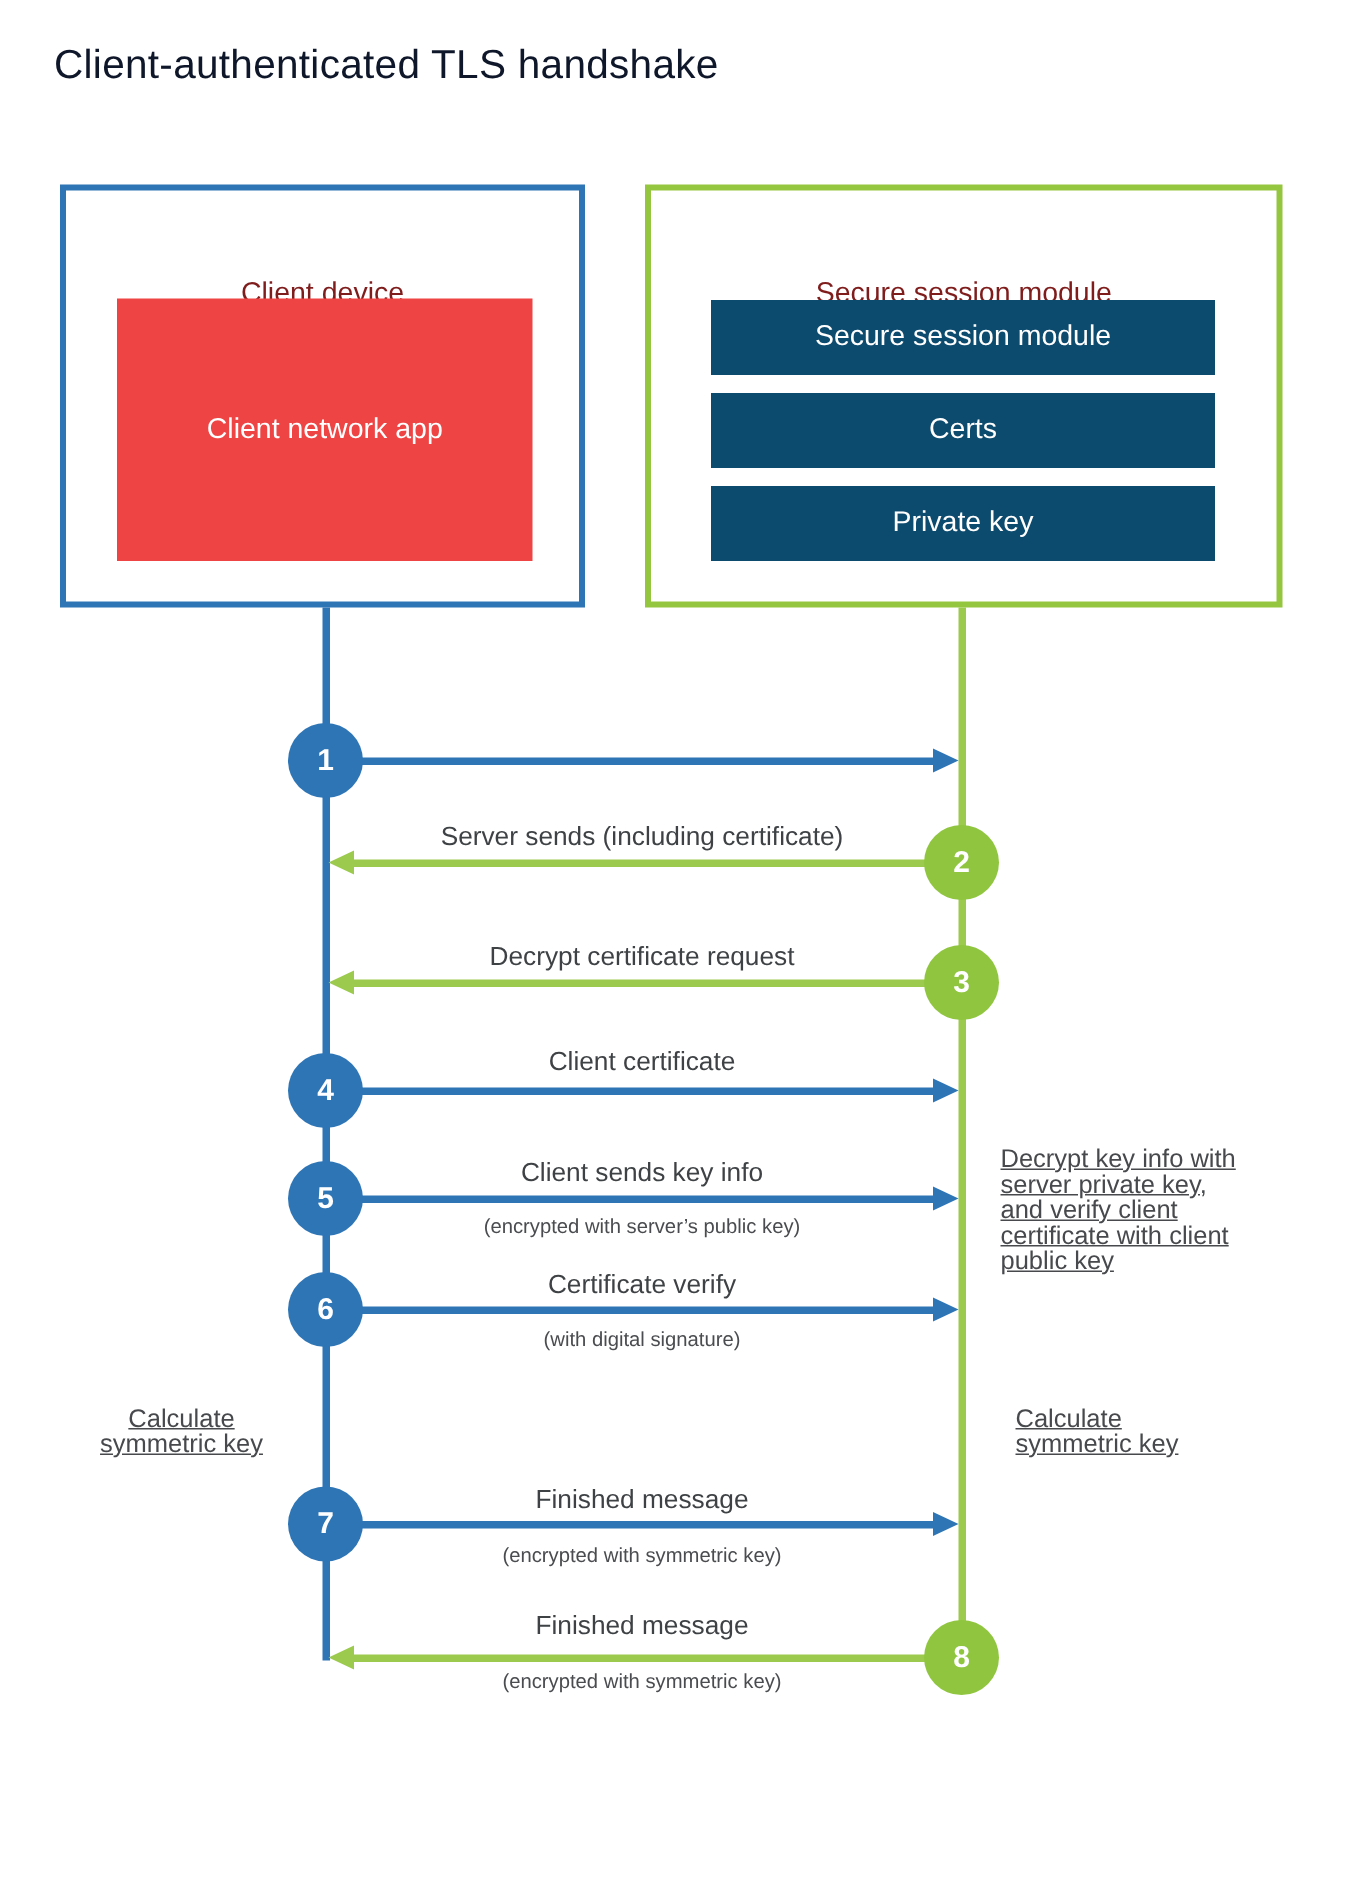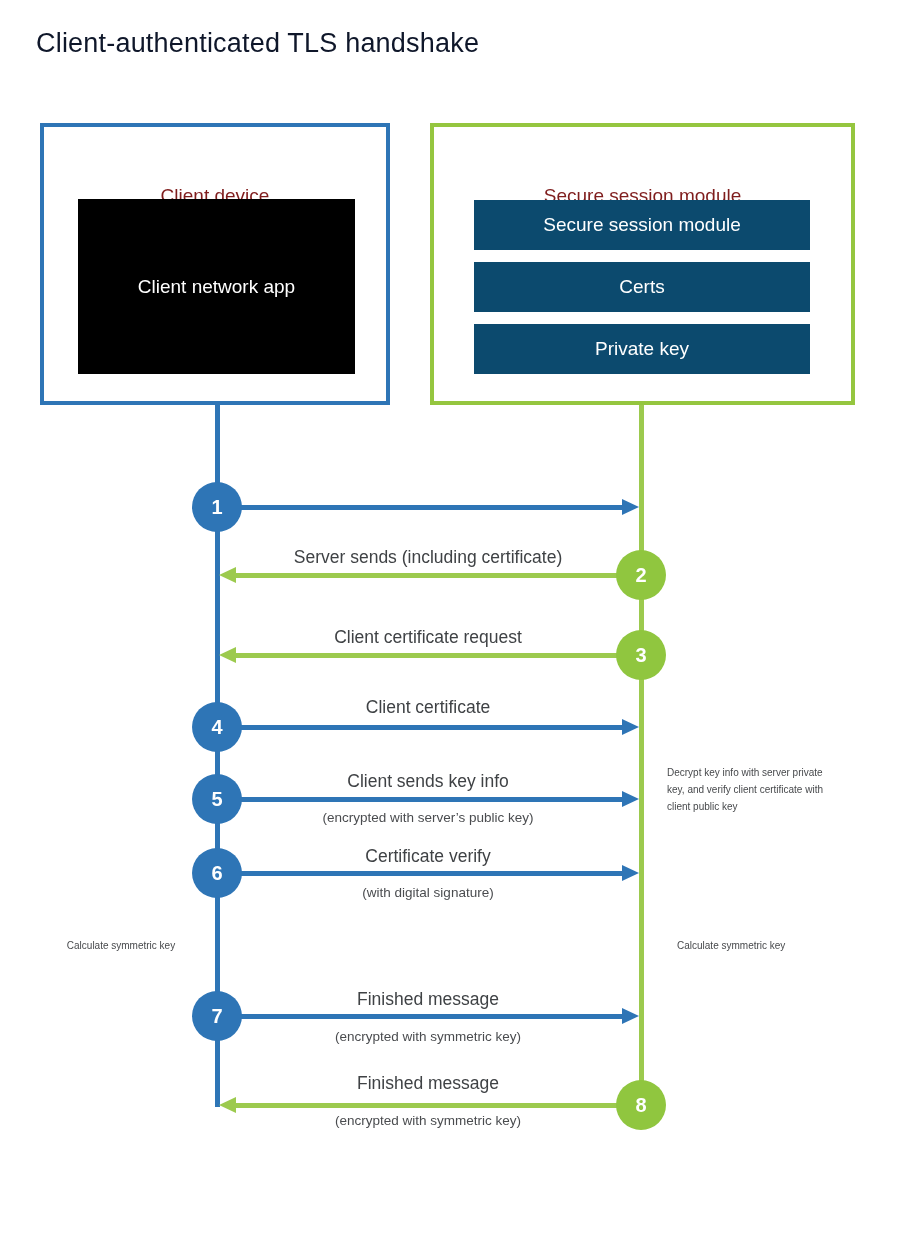--- a/index.html
+++ b/index.html
@@ -14,21 +14,21 @@
   
   .entity-box { position:absolute; top:123px; height:282px; background:#fff; box-sizing:border-box; }
   .client-box { left:40px;  width:350px; border:4px solid #2e75b6; }
   .server-box { left:430px; width:425px; border:4px solid #95c63f; }
   .entity-title {
     position:absolute; left:0; right:0; top:22px; text-align:center;
     font-size:19px; font-weight:400; color:#7f1d1d;margin-top:36px;
   }
   .app-box {
     position:absolute; left:34px; top:72px; width:277px; height:175px;
-    background:#000000; color:#ffffff; display:flex; align-items:center; justify-content:center;
+    background:#ef4444; color:#ffffff; display:flex; align-items:center; justify-content:center;
     text-align:center; font-size:19px; line-height:26px;
   }
   .app-box span { display:block; max-width:175px; }
   .module-bar {
     position:absolute; left:40px; width:336px; height:50px; background:#0c4a6e;
     color:#ffffff; font-size:19px; display:flex; align-items:center; justify-content:center;
     text-align:center;
   }
   
   .lifeline { position:absolute; width:5px; top:405px; height:702px; z-index:1; }
@@ -55,21 +55,21 @@
   .msg-label {
     position:absolute; left:217px; width:422px; text-align:center;
     font-size:17.5px; color:#3f4245; line-height:22px;
   }
   .msg-sub {
     position:absolute; left:217px; width:422px; text-align:center;
     font-size:13.5px; color:#4a4c4f; line-height:17px;
   }
   
   .side-note {
-    position:absolute; font-size:10px; color:#47494c; line-height:17px;
+    position:absolute; font-size:17px; color:#47494c; line-height:17px;text-decoration:underline;
   }
   .note-decrypt { left:667px; top:764px; width:162px; text-align:left; }
   .note-calc-left  { left:55px;  top:937px; width:132px; text-align:center; }
   .note-calc-right { left:677px; top:937px; width:110px; text-align:left; }
 </style>
 </head>
 <body>
 
 <div class="canvas">
 
@@ -98,21 +98,21 @@
   </div>
   <div class="circle blue" style="top:482px">1</div>
 
   <div class="msg-label" style="top:546px">Server sends (including certificate)</div>
   <div class="arrow green" style="top:567px">
     <div class="head-left"></div>
     <div class="shaft"></div>
   </div>
   <div class="circle green" style="top:550px">2</div>
 
-  <div class="msg-label" style="top:626px">Client certificate request</div>
+  <div class="msg-label" style="top:626px">Decrypt certificate request</div>
   <div class="arrow green" style="top:647px">
     <div class="head-left"></div>
     <div class="shaft"></div>
   </div>
   <div class="circle green" style="top:630px">3</div>
 
   <div class="msg-label" style="top:696px">Client certificate</div>
   <div class="arrow blue" style="top:719px">
     <div class="shaft"></div>
     <div class="head-right"></div>

